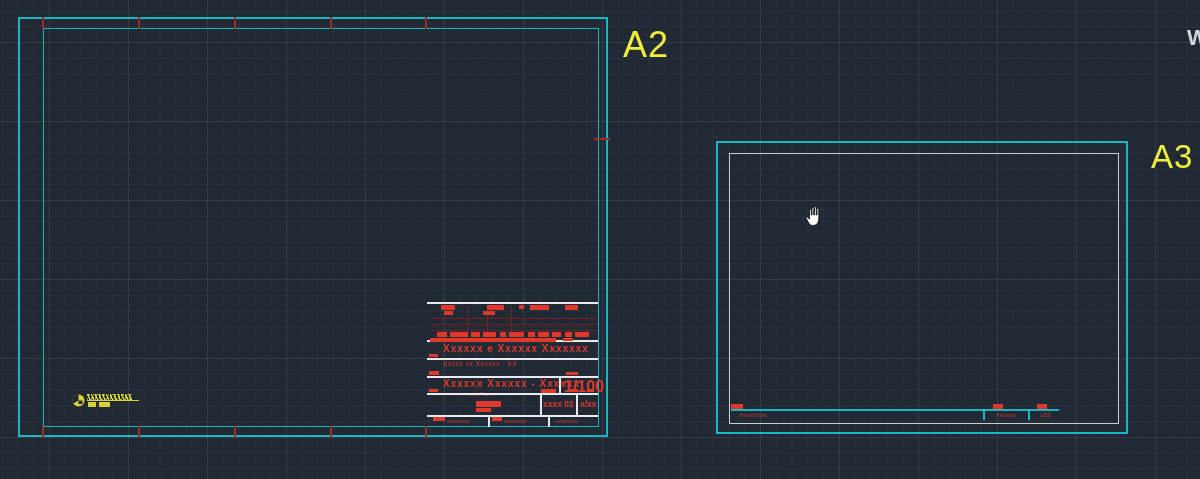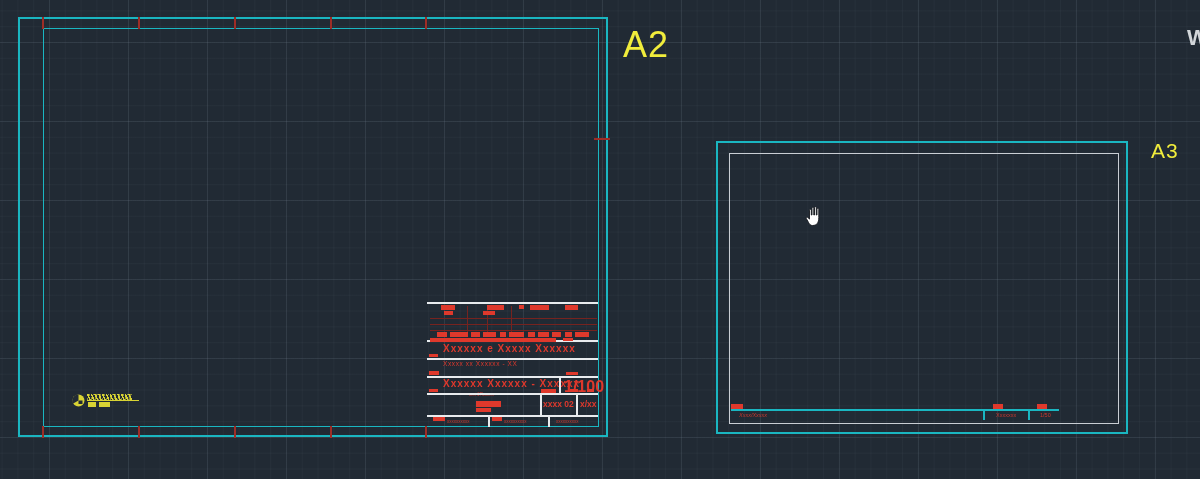--- a/index.html
+++ b/index.html
@@ -50,38 +50,38 @@
       <path d="M7.5 7.5 L7.5 1.5 A6 6 0 0 0 2.2 10.6 Z" fill="#222b35"></path>
       <rect x="7.5" y="7.5" width="4" height="3.5" fill="#222b35"></rect>
     </svg>
     <div class="logo-part zigzag" style="left:87px;top:394px;width:45px;height:6px;"></div>
     <div class="logo-part" style="left:87px;top:400px;width:52px;height:1px;background:#d8d334;"></div>
     <div class="logo-part" style="left:88px;top:402px;width:8px;height:5px;background:#d8d334;"></div>
     <div class="logo-part" style="left:99px;top:402px;width:11px;height:5px;background:#d8d334;"></div>
   </div>
 
   <div>
-    <div class="red-text" style="left:443px;top:344px;font-size:10px;font-weight:bold;letter-spacing:1px;">Xxxxxx e Xxxxx Xxxxxx</div>
+    <div class="red-text" style="left:443px;top:344px;font-size:10px;font-weight:bold;letter-spacing:1px;">Xxxxxx e Xxxxxx Xxxxxxx</div>
     <div class="red-text" style="left:443px;top:361px;font-size:6.5px;letter-spacing:0.6px;">Xxxxx xx Xxxxxx - XX</div>
     <div class="red-text" style="left:443px;top:379px;font-size:10px;font-weight:bold;letter-spacing:1px;">Xxxxxx Xxxxxx - Xxxxxx</div>
     <div class="red-text" style="left:564px;top:379px;font-size:16px;font-weight:bold;">1/100</div>
     <div class="red-text tiny" style="left:469px;top:393px;font-size:4.5px;">xxx 1TLxxxx</div>
     <div class="red-text" style="left:543px;top:400px;font-size:8.5px;font-weight:bold;">xxxx 02</div>
     <div class="red-text" style="left:580px;top:400px;font-size:8.5px;font-weight:bold;">x/xx</div>
     <div class="red-text tiny" style="left:447px;top:420px;font-size:4.5px;">xxxxxxxxxx</div>
     <div class="red-text tiny" style="left:504px;top:420px;font-size:4.5px;">xxxxxxxxxx</div>
     <div class="red-text tiny" style="left:556px;top:420px;font-size:4.5px;">xxxxxxxxxx</div>
   </div>
 </div>
 
 <div>
   <div class="cyan-frame" style="left:716px;top:141px;width:412px;height:293px;"></div>
   <div class="gray-frame" style="left:729px;top:153px;width:390px;height:271px;"></div>
 
-  <div class="sheet-label" style="left:1151px;top:140px;font-size:21px;">A3</div>
+  <div class="sheet-label" style="left:1151px;top:140px;font-size:33px;">A3</div>
 
   <div class="red-text tiny" style="left:739px;top:413px;font-size:5.5px;font-style:italic;">Xxxx/Xxxxx</div>
   <div class="red-text tiny" style="left:996px;top:413px;font-size:5.5px;">Xxxxxxx</div>
   <div class="red-text tiny" style="left:1040px;top:413px;font-size:5.5px;">1/50</div>
 </div>
 
 <div class="viewcube-letter" style="left:1187px;top:27px;font-size:22px;">W</div>
 
 <svg class="abs" style="left:805px;top:205px;" width="20" height="22" viewBox="0 0 20 22">
   <path d="M7.5 20.5 C5.5 20.5 4.6 19.4 3.6 17.6 L1.3 13.5 C0.8 12.6 1.9 11.7 2.7 12.4 L4.5 14.1 L4.5 5.2 C4.5 3.9 6.3 3.9 6.3 5.2 L6.3 10 L7 10 L7 3.2 C7 1.9 8.8 1.9 8.8 3.2 L8.8 10 L9.5 10 L9.5 2.6 C9.5 1.3 11.3 1.3 11.3 2.6 L11.3 10 L12 10 L12 4.2 C12 2.9 13.8 2.9 13.8 4.2 L13.8 12.5 C13.8 17.5 12 20.5 7.5 20.5 Z" fill="#ffffff" stroke="#15191e" stroke-width="0.9"></path>

